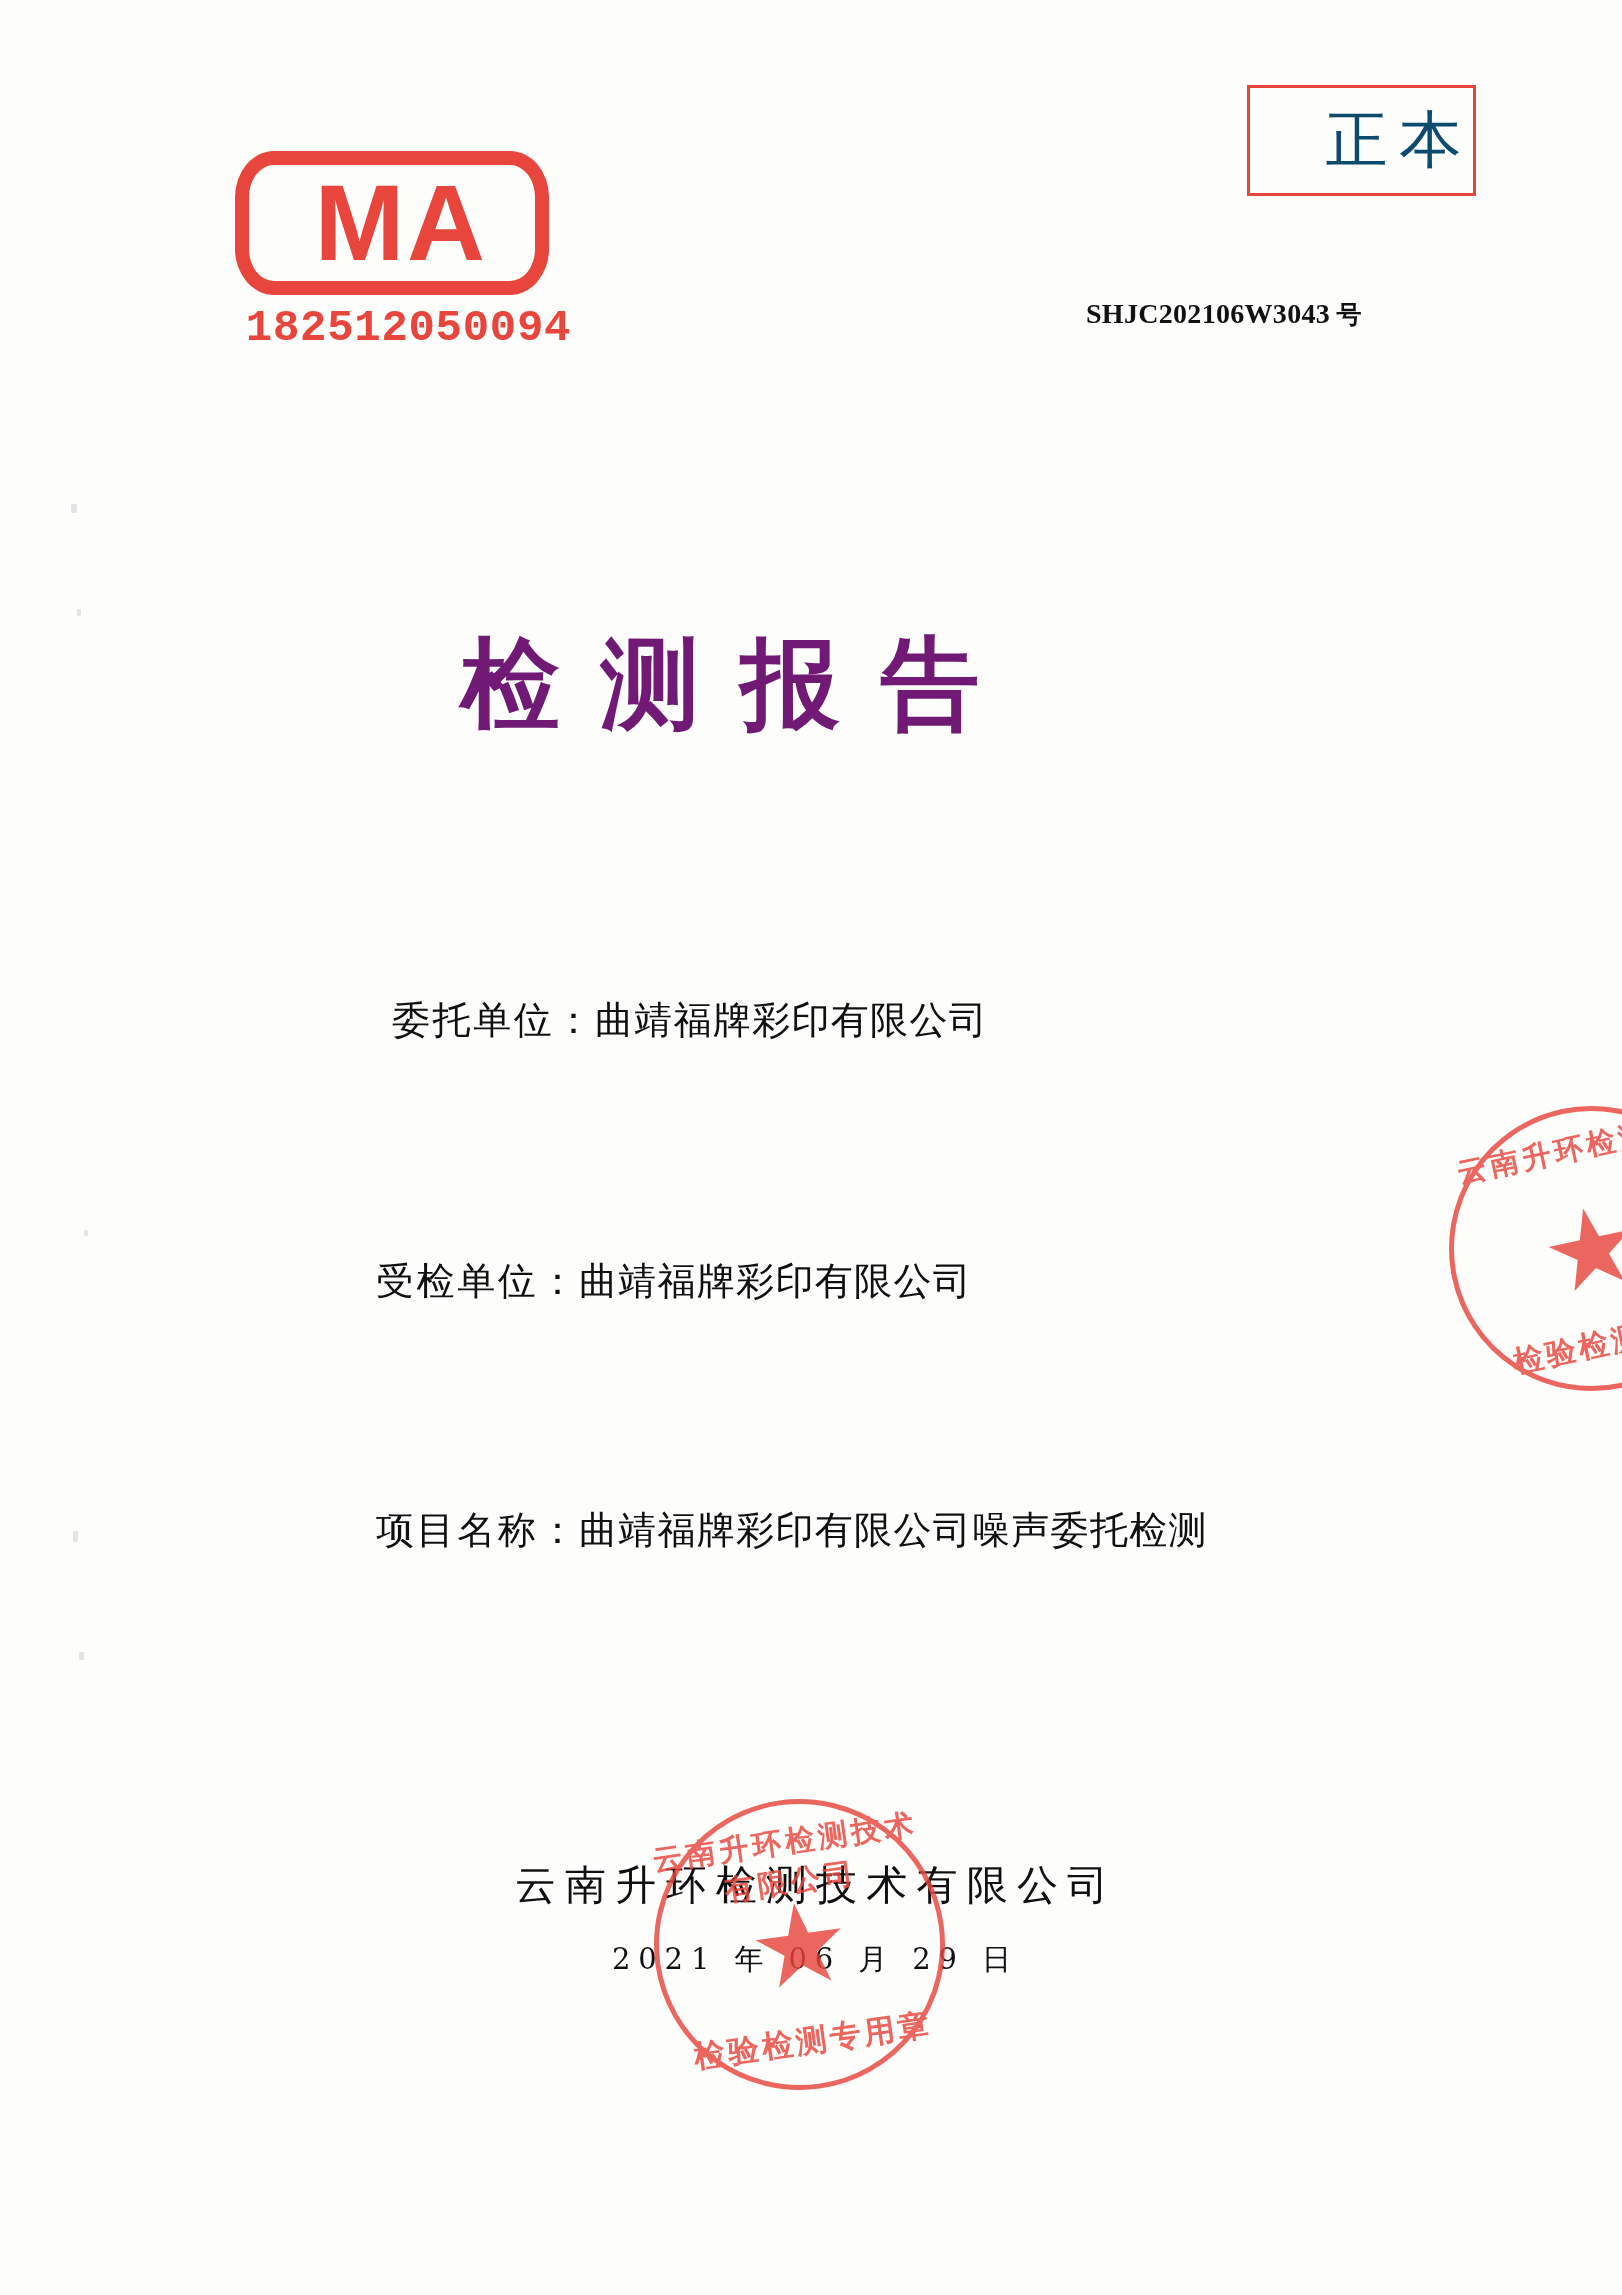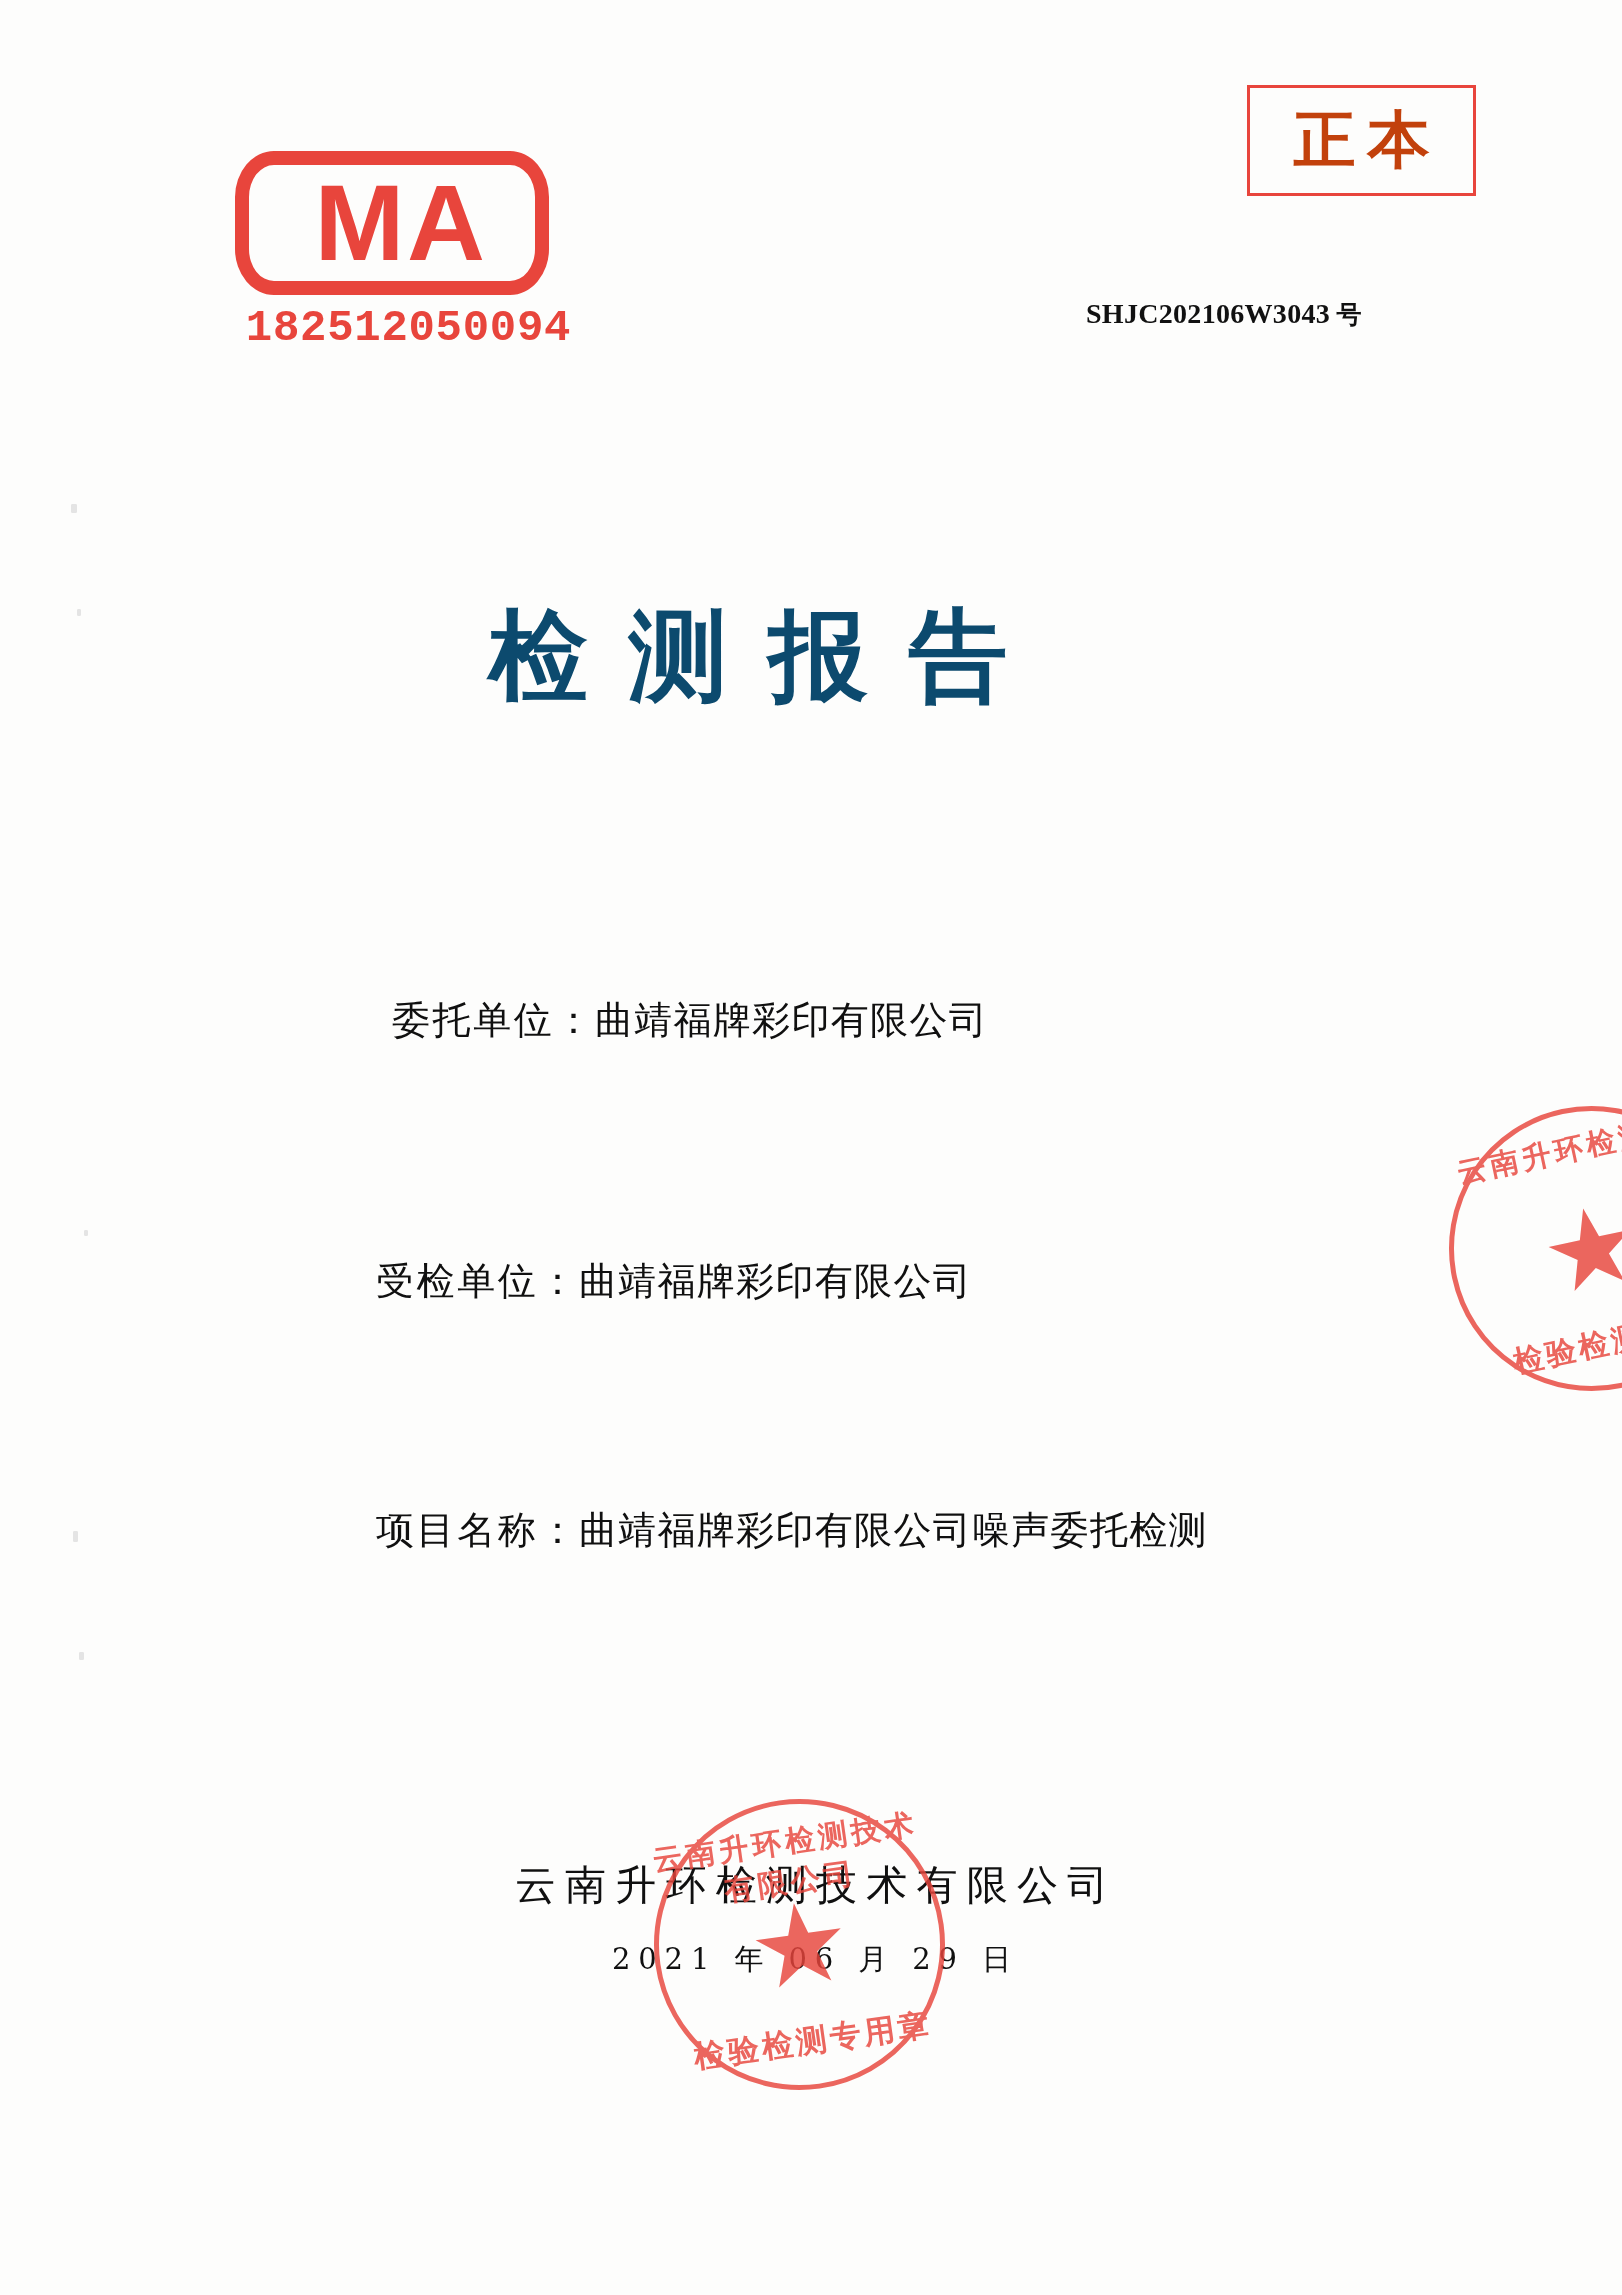--- a/index.html
+++ b/index.html
@@ -66,26 +66,26 @@
 
   
   .zhengben {
     position: absolute;
     left: 1247px;
     top: 85px;
     width: 229px;
     height: 111px;
     border: 3.9px solid #e8453c;
     box-sizing: border-box;
-    color: #c2410c;
+    color: #0c4a6e;
     font-family: "DejaVu Serif", "Liberation Serif", serif;
     font-size: 62px;
-    font-weight: 700;
+    font-weight: 400;
     letter-spacing: 11.8px;
-    text-align: center;
+    text-align: right;
     line-height: 103px;
     text-indent: 11.8px;
   }
 
   
   .report-no {
     position: absolute;
     left: 1086px;
     top: 298px;
     font-family: "Liberation Serif", "DejaVu Serif", serif;
@@ -98,30 +98,29 @@
   .report-no .suffix {
     font-size: 25px;
     font-weight: 700;
     margin-left: 6.5px;
   }
 
   
   .doc-title {
     position: absolute;
     left: 0;
-    top: 591px;
+    top: 619px;
     width: 1440px;
     text-align: center;
     font-family: "DejaVu Serif", "Liberation Serif", serif;
     font-size: 99px;
     font-weight: 700;
     letter-spacing: 41px;
     text-indent: 41px;
-    color: #0c4a6e;
-    padding-left: 28px;
+    color: #701a75;
   }
 
   
   .field {
     position: absolute;
     left: 376px;
     font-family: "DejaVu Serif", "Liberation Serif", serif;
     font-size: 38px;
     color: #101010;
     white-space: nowrap;

